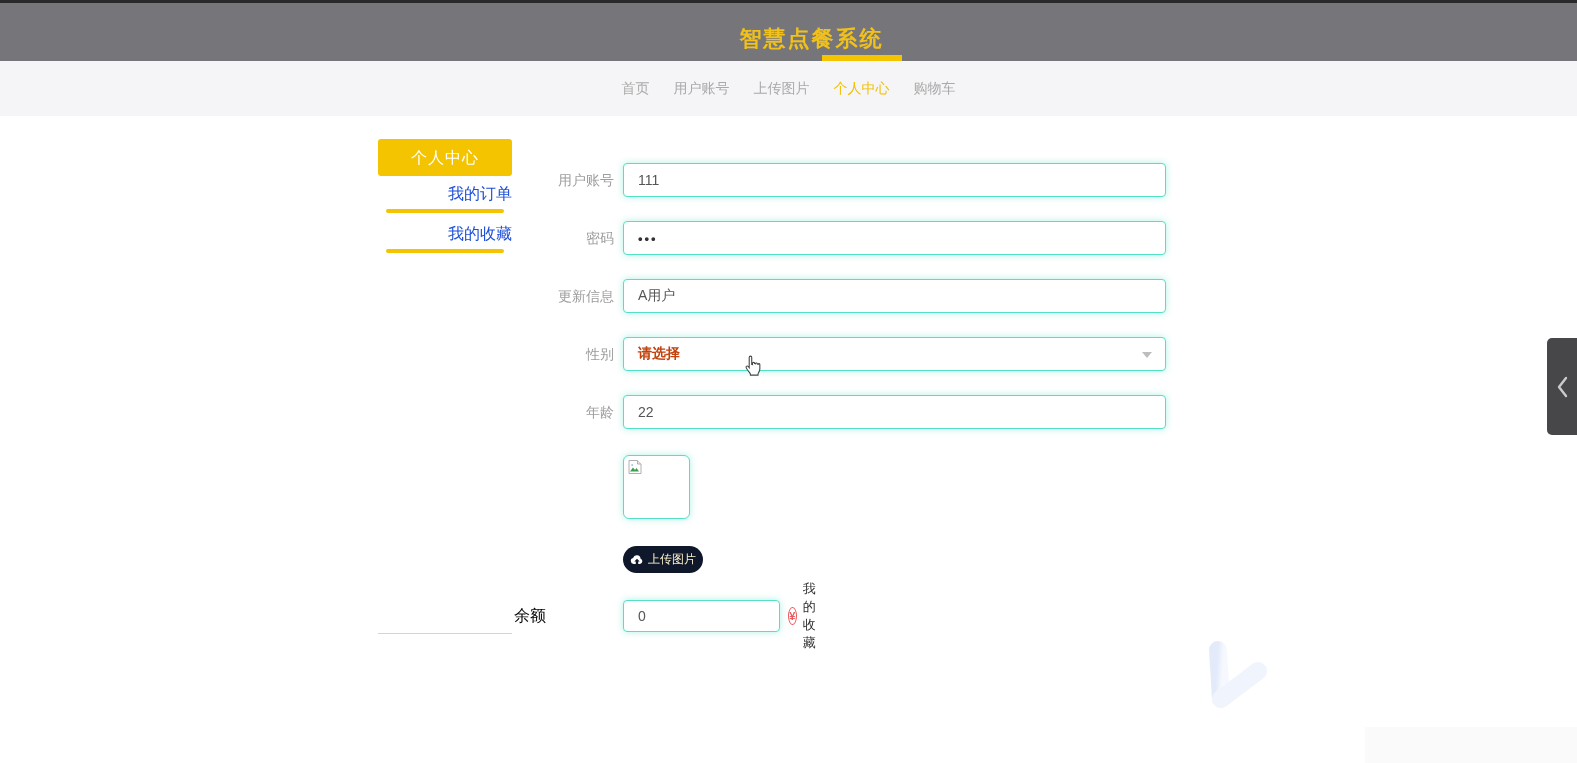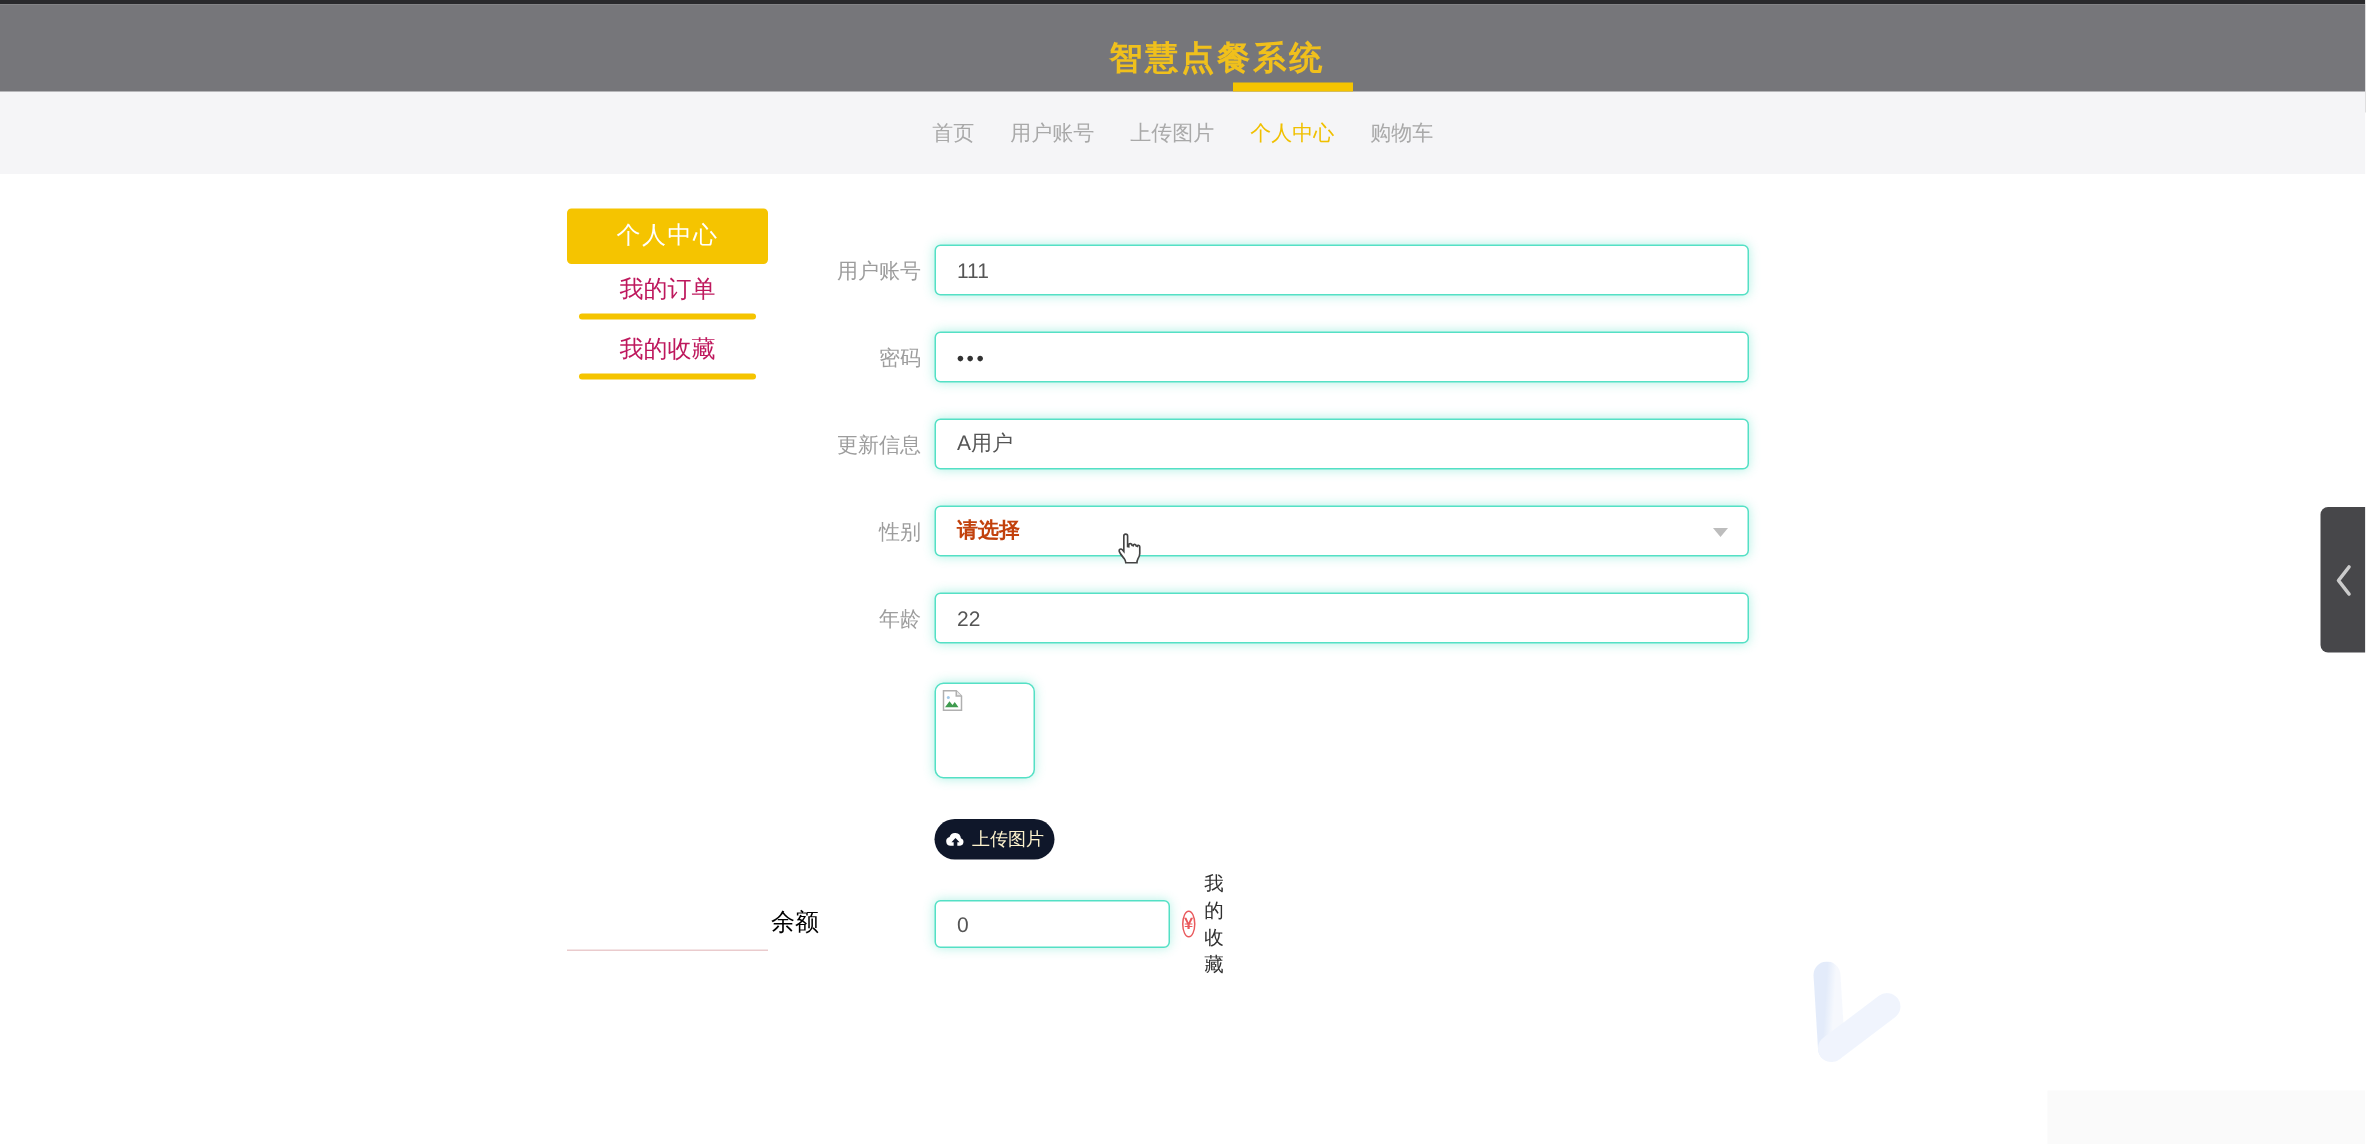--- a/index.html
+++ b/index.html
@@ -16,21 +16,21 @@
           display:flex;align-items:center;justify-content:center;gap:24px;font-size:14px;color:#a9a9a9;}
   .nav-item{position:relative;height:55px;line-height:55px;cursor:pointer;white-space:nowrap;}
   .nav-item.active{color:#f0c000;}
   .nav-indicator{position:absolute;top:-6px;left:50%;transform:translateX(-50%);
                  width:80px;height:6px;background:#f5c400;}
 
   
   .sidebar{position:absolute;left:378px;top:139px;width:134px;text-align:center;}
   .side-active{height:37px;line-height:37px;background:#f5c400;border-radius:3px;color:#fff;
                font-size:16px;letter-spacing:1px;cursor:pointer;}
-  .side-item{margin-top:5px;height:26px;line-height:26px;color:#be185d;font-size:16px;cursor:pointer;}
+  .side-item{margin-top:5px;height:26px;line-height:26px;color:#1d4ed8;font-size:16px;cursor:pointer;text-align:right;}
   .side-item.second{margin-top:8px;}
   .side-underline{height:4px;width:118px;margin:2px auto 0;background:#f5c400;border-radius:2px;}
   .side-bottom-line{position:absolute;left:378px;top:633px;width:134px;height:1px;background:#d9a0a4;opacity:.55;}
 
   
   .row{position:absolute;left:514px;height:34px;}
   .r1{top:163px}.r2{top:221px}.r3{top:279px}.r4{top:337px}.r5{top:395px}
   .row .lbl{position:absolute;left:0;top:0;width:100px;text-align:right;line-height:34px;
             font-size:14px;color:#9d9d9d;}
   .ctl{position:absolute;left:109px;top:0;width:543px;height:34px;box-sizing:border-box;

